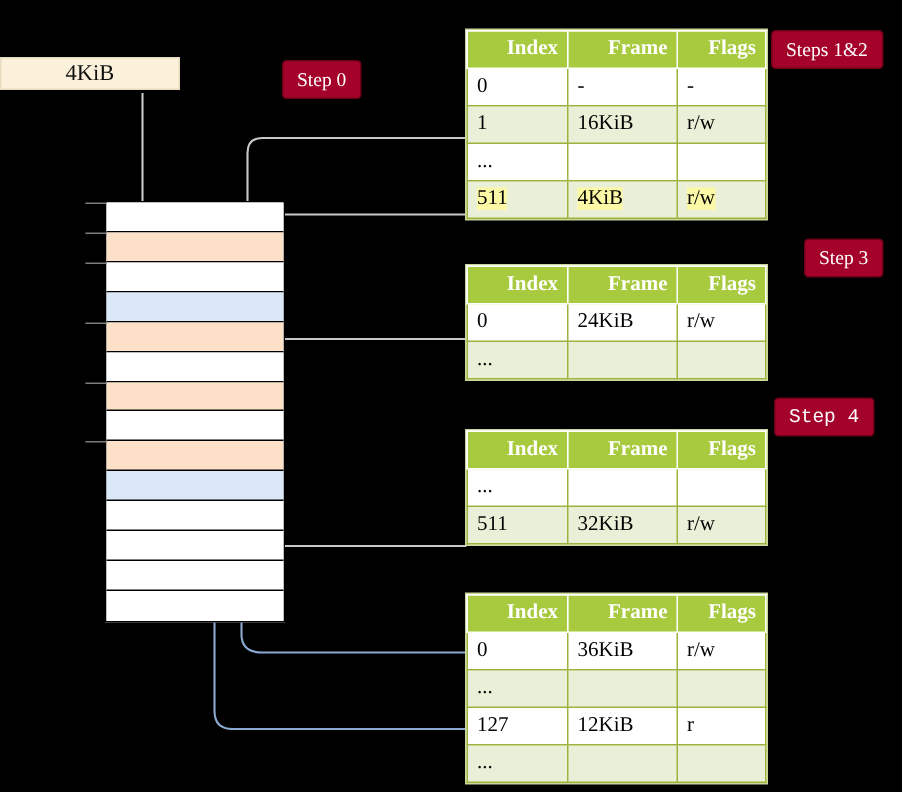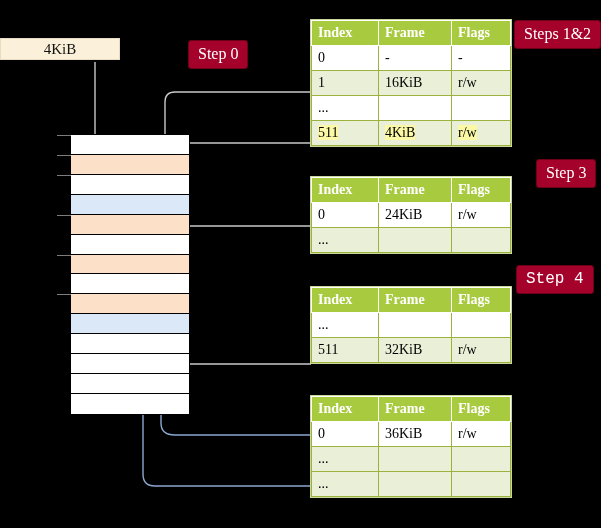--- a/index.html
+++ b/index.html
@@ -22,21 +22,21 @@
     display:flex;align-items:center;justify-content:center;
     font-size:15px;
     color:#111;
   }
 
   
   .pill{
     position:absolute;
     background:#a4022a;
     color:#fff;
-    font-size:16px;
+    font-size:13px;
     line-height:1;
     padding:5px 9px 6px 9px;
     border-radius:3px;
     border:1px solid #6e0018;
     box-shadow:0 0 0 1px rgba(0,0,0,.25);
     white-space:nowrap;
   }
 
   
   #memcol{
@@ -65,21 +65,21 @@
     position:absolute;
     border-collapse:collapse;
     background:#fff;
     font-size:14px;
     box-shadow:0 0 0 1px #c9d79a;
   }
   .ptable th{
     background:#a8ca3e;
     color:#fff;
     font-weight:bold;
-    text-align:left;
+    text-align:right;
     padding:2px 6px;
     border:1px solid #ffffff;
     font-size:14px;
     height:20px;
     line-height:20px;
   }
   .ptable td{
     border:1px solid #9bb33c;
     padding:1px 6px;
     height:22px;
@@ -267,20 +267,25 @@
           <tr>
             <td class="c0"><span>0</span></td>
             <td class="c1"><span>36KiB</span></td>
             <td class="c2"><span>r/w</span></td>
           </tr>
           <tr class="alt">
             <td class="c0"><span>...</span></td>
             <td class="c1"></td>
             <td class="c2"></td>
           </tr>
+          <tr>
+            <td class="c0"><span>127</span></td>
+            <td class="c1"><span>12KiB</span></td>
+            <td class="c2"><span>r</span></td>
+          </tr>
           <tr class="alt">
             <td class="c0"><span>...</span></td>
             <td class="c1"></td>
             <td class="c2"></td>
           </tr>
         </tbody>
       </table>
     </div>
 
 </div>

